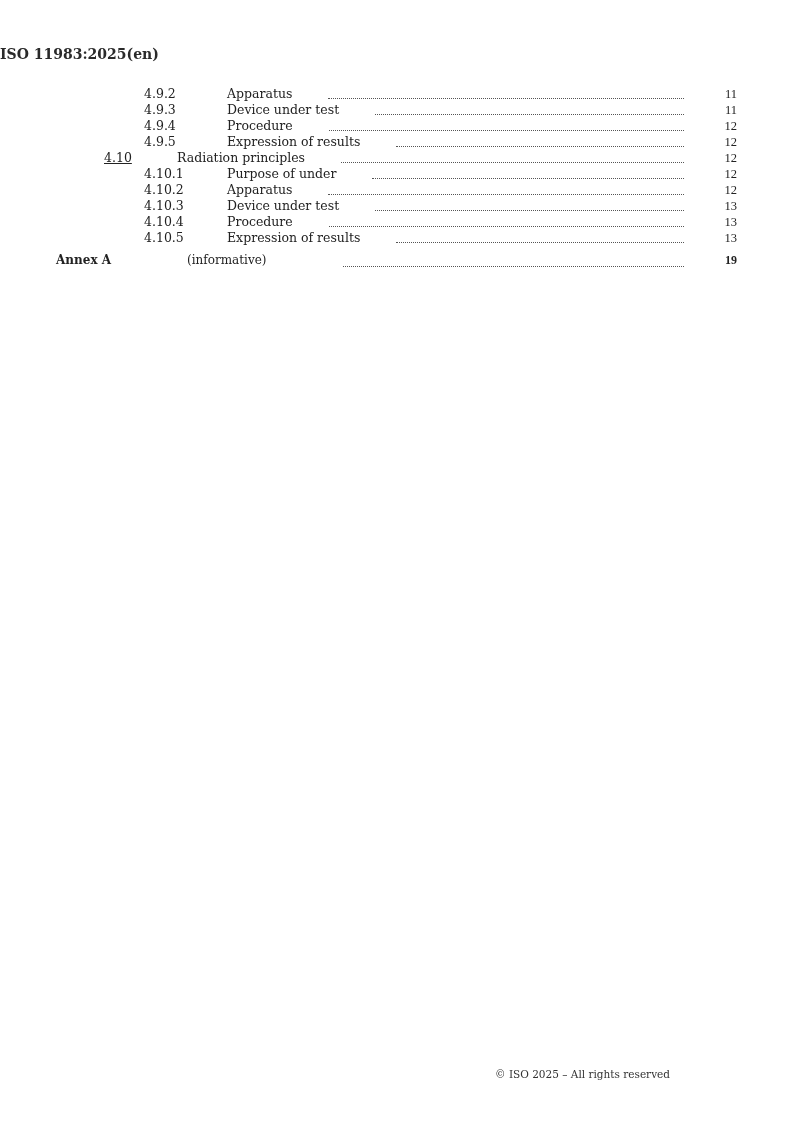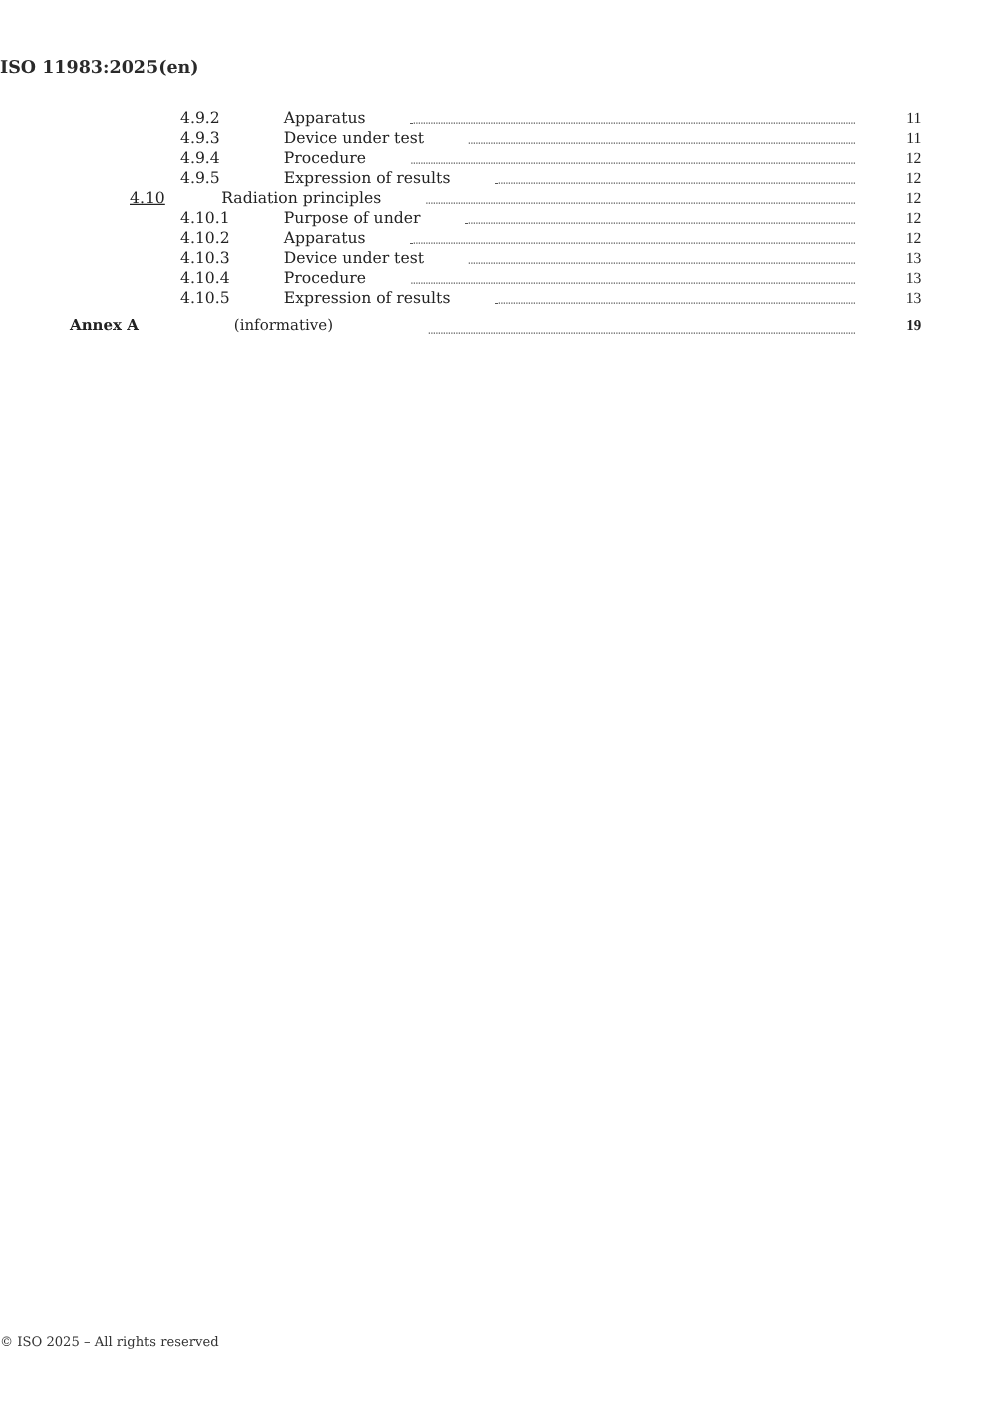--- a/index.html
+++ b/index.html
@@ -70,21 +70,21 @@
       line-height: 20px;
       font-size: 12px;
     }
     .annex .b { font-weight: bold; }
     .annex .gap { display: inline-block; width: 6px; }
     .footer {
       position: absolute;
       top: 1066px;
       left: 0;
       width: 670px;
-      text-align: left;
+      text-align: right;
       font-size: 10.5px;
       color: #333;
       line-height: 16px;
     }
     .footer .pg {
       font-size: 12px;
     }
   </style>
 </head>
 <body>

